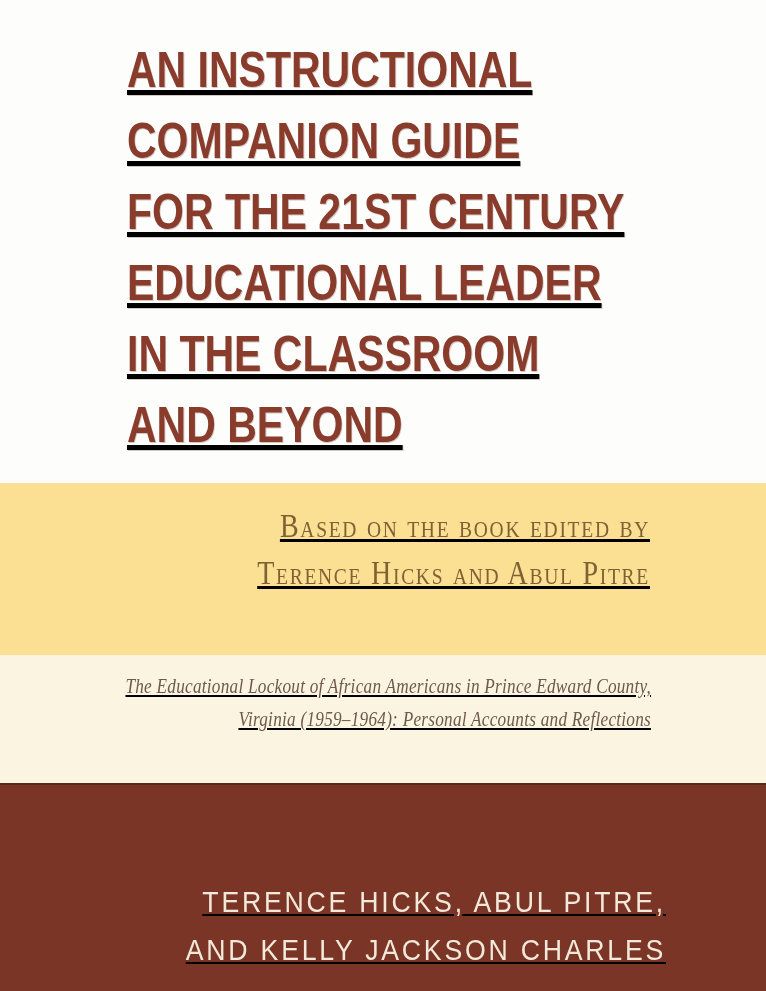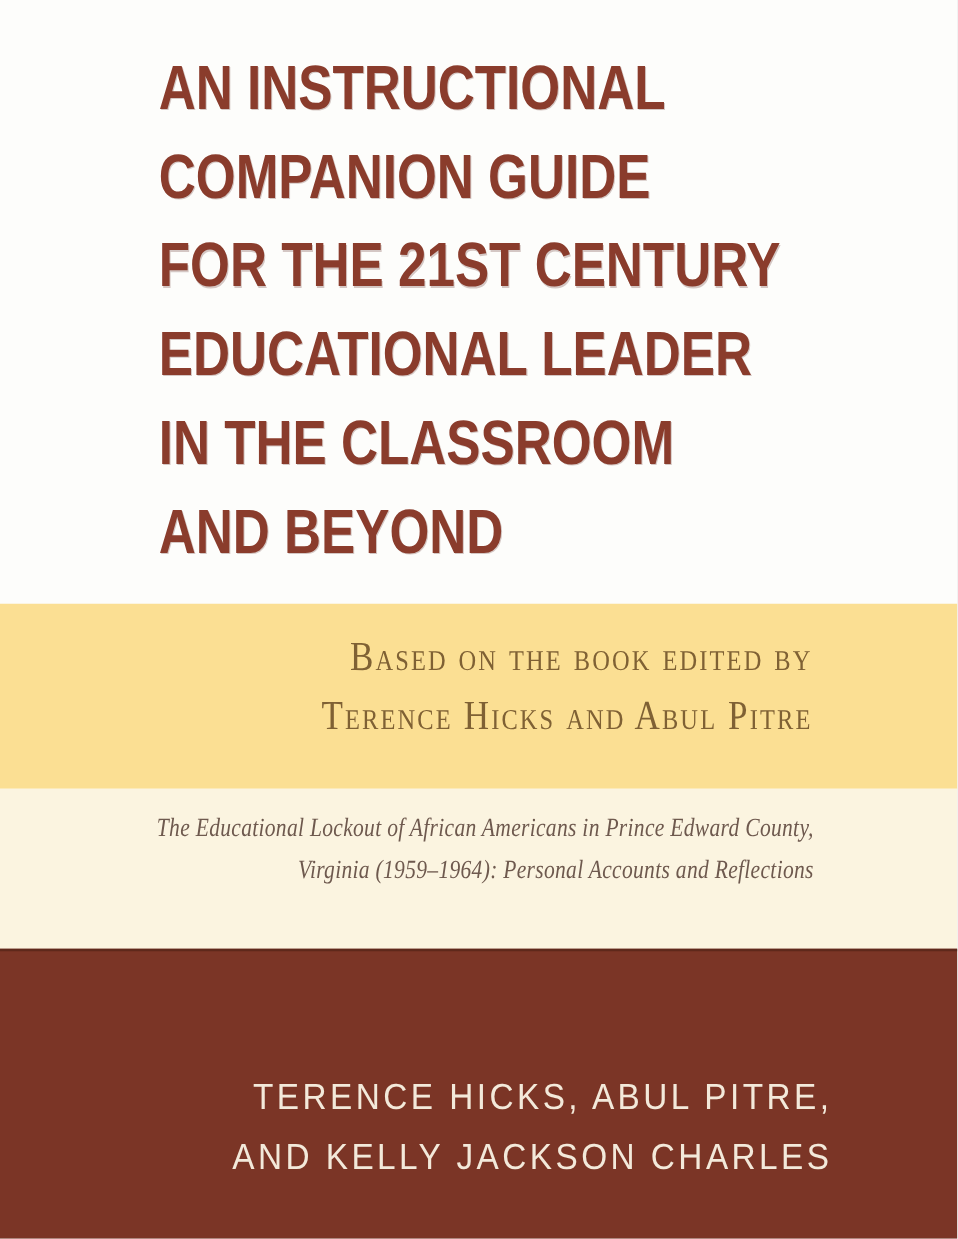--- a/index.html
+++ b/index.html
@@ -6,20 +6,21 @@
   * { box-sizing: border-box; }
 
   .cover {
     position: relative;
     width: 766px;
     height: 991px;
     margin: 0 auto;
     background: #fdfdfb;
     overflow: hidden;
     font-family: "Liberation Sans", sans-serif;
+    text-decoration: underline;
   }
 
   
   .sec-title {
     height: 483px;
     background: #fdfdfb;
     padding: 35px 0 0 127px;
   }
   .title-line {
     font-family: "Liberation Sans", sans-serif;
@@ -28,21 +29,21 @@
     line-height: 71px;
     color: #8a3c2c;
     white-space: nowrap;
     transform: scaleX(0.82);
     transform-origin: left top;
     text-shadow: 1px 1px 0 rgba(90, 40, 30, 0.25);
   }
 
   
   .sec-basedon {
-    height: 148px;
+    height: 172px;
     background: #fbdf93;
     padding: 20px 116px 16px 0;
     text-align: right;
   }
   .basedon-line {
     font-family: "Liberation Serif", serif;
     font-variant: small-caps;
     font-size: 33px;
     line-height: 47px;
     letter-spacing: 2px;

